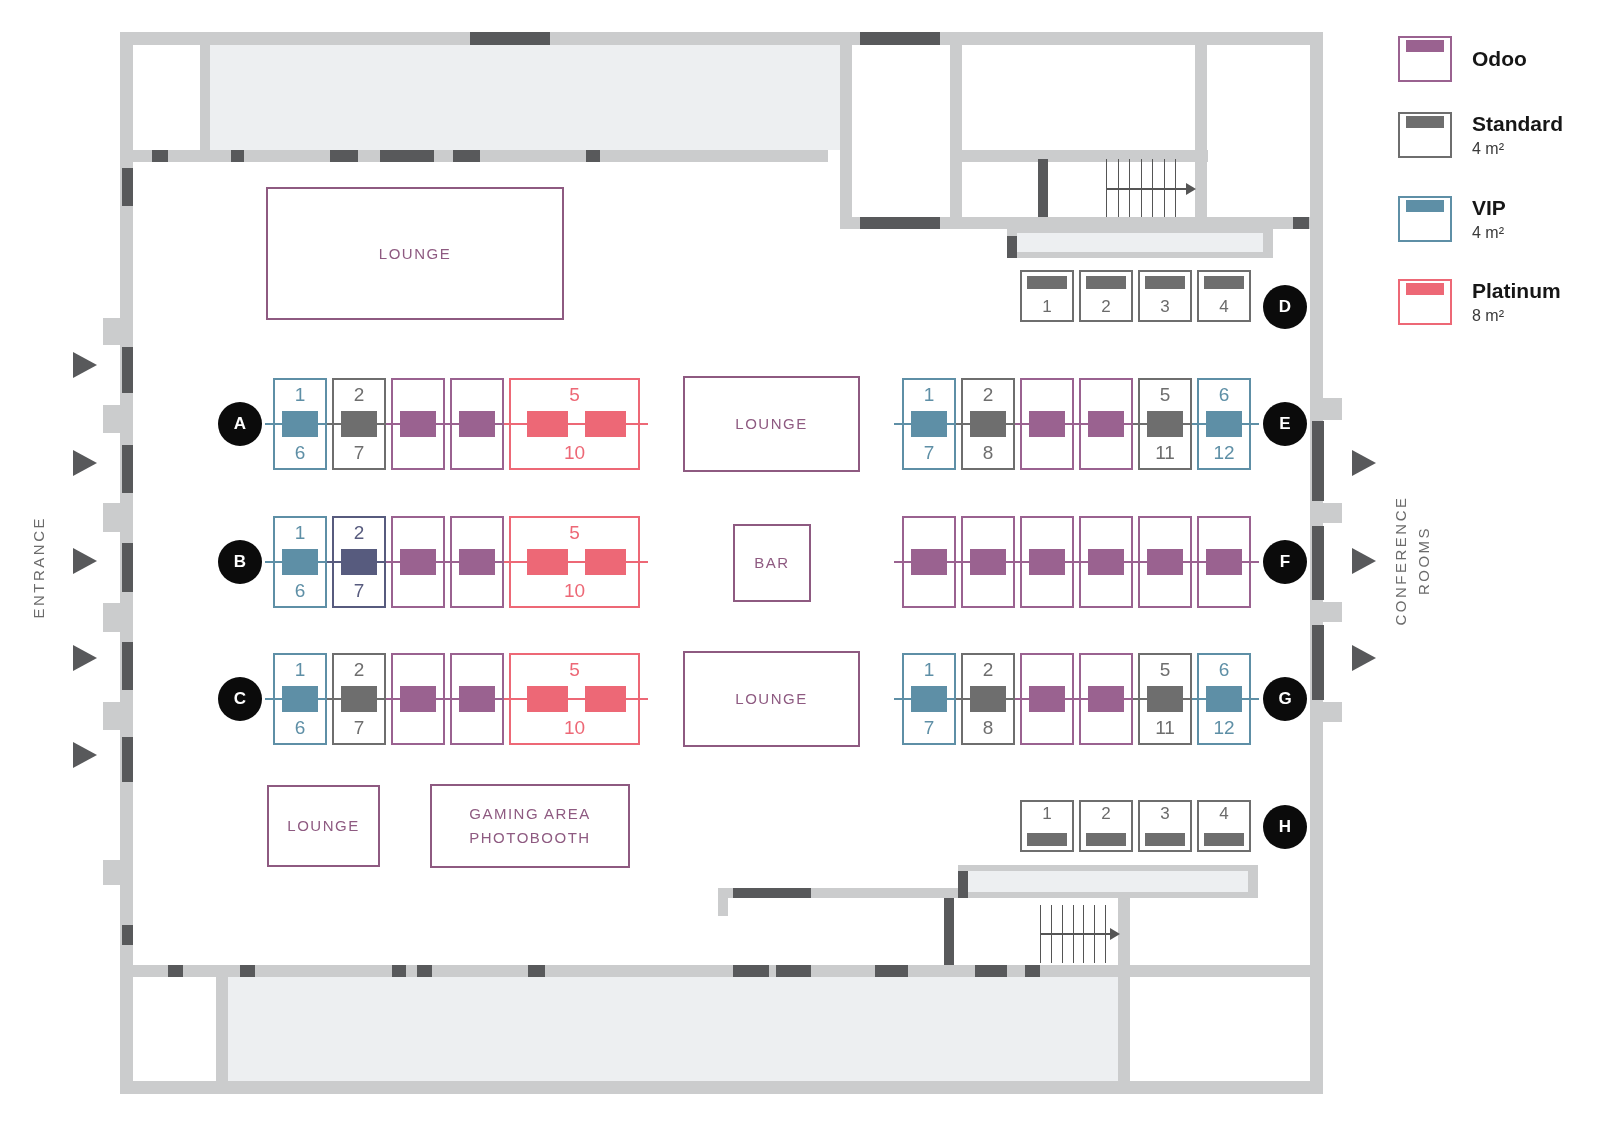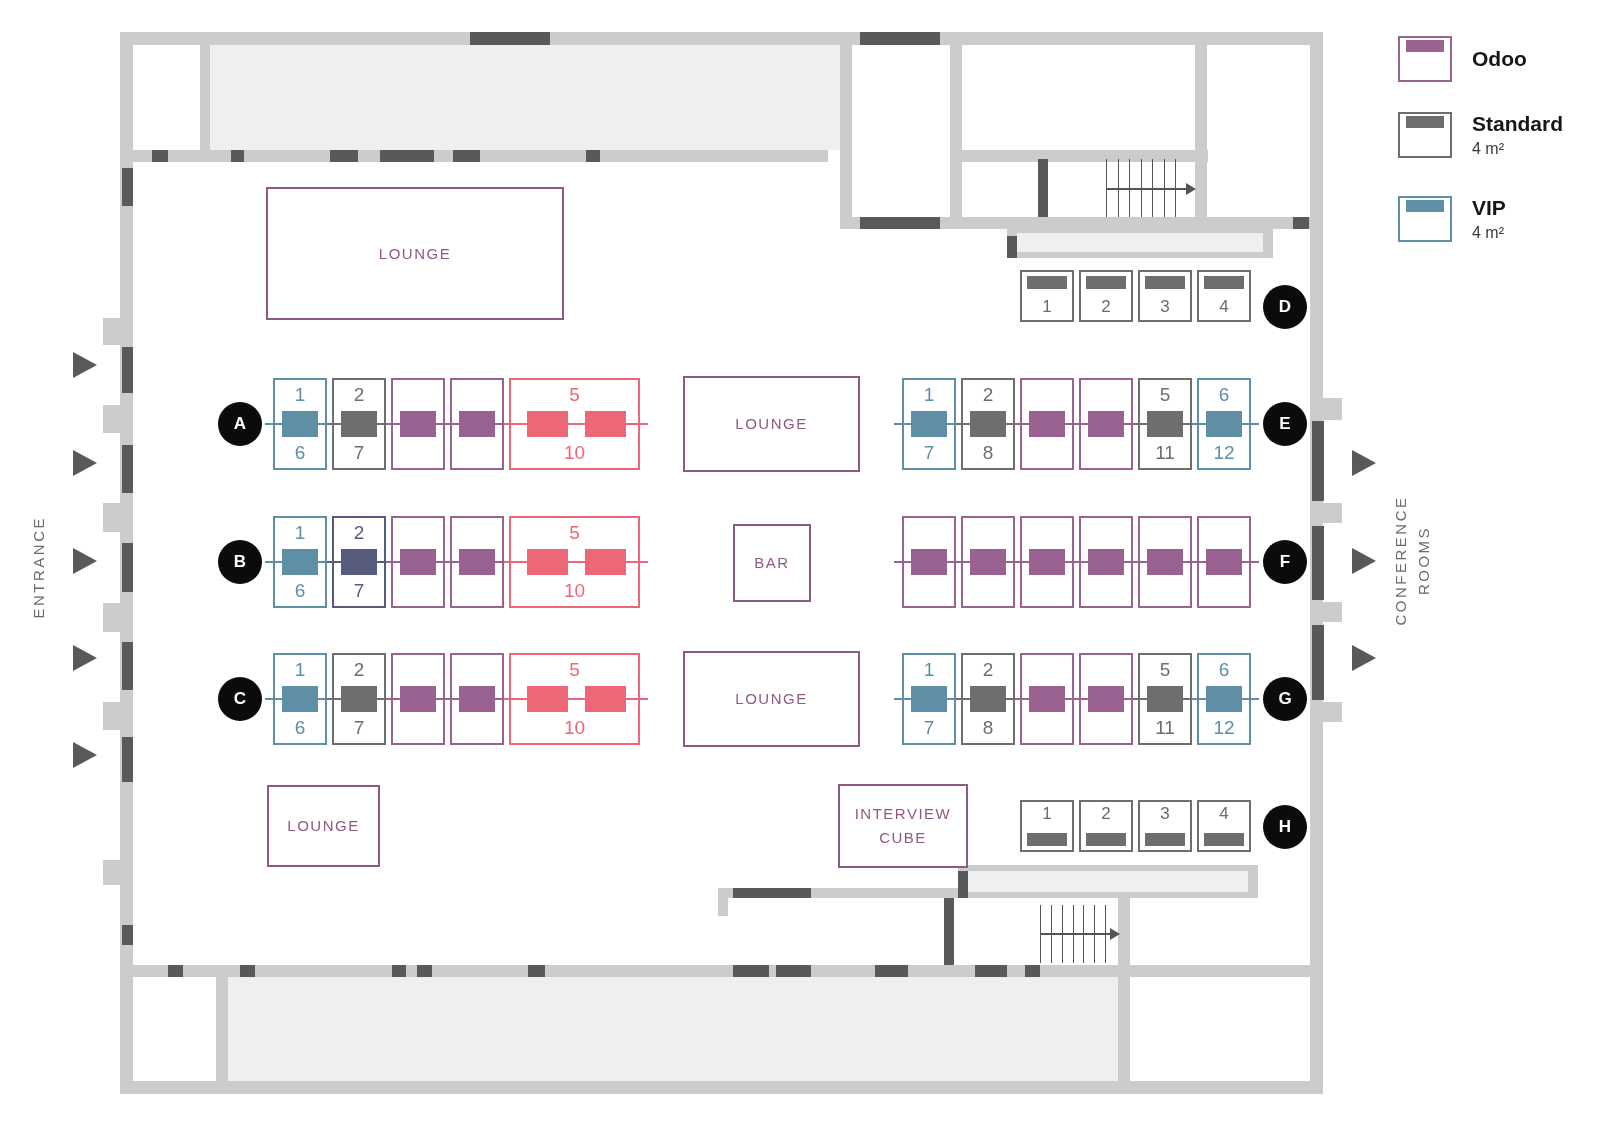--- a/index.html
+++ b/index.html
@@ -13,21 +13,21 @@
   .d{position:absolute;background:#58595b;}
   .tick{position:absolute;top:0;bottom:0;width:1px;background:#555;}
   .stair{position:absolute;}
   .aline{position:absolute;height:2px;background:#555;}
   .ahead{position:absolute;width:0;height:0;border-left:10px solid #555;
          border-top:6px solid transparent;border-bottom:6px solid transparent;}
   .tri{position:absolute;width:0;height:0;border-left:24px solid #58595b;
        border-top:13px solid transparent;border-bottom:13px solid transparent;}
   
   .room{position:absolute;border:2px solid #8e5a81;color:#8e5a81;display:flex;
-        align-items:center;justify-content:center;text-align:center;
+        align-items:center;justify-content:center;
         font-size:15px;letter-spacing:1.5px;line-height:1.6;white-space:pre-line;background:#fff;}
   
   .sidelabel{position:absolute;color:#6b6b6b;font-size:15px;letter-spacing:2.5px;
              text-align:center;white-space:pre-line;line-height:1.5;transform:rotate(-90deg);}
   
   .booth-row{position:absolute;}
   .booth{position:absolute;top:0;height:92px;width:54px;background:#fff;border:2px solid;}
   .booth .num{position:absolute;left:0;right:0;text-align:center;font-size:19px;}
   .num.top{top:4px;} .num.bot{bottom:4px;}
   .divline{position:absolute;left:0;right:0;top:50%;margin-top:-1px;height:2px;}
@@ -150,22 +150,22 @@
       <div class="tri" style="left: 1352px; top: 450px;"></div>
       <div class="tri" style="left: 1352px; top: 548px;"></div>
       <div class="tri" style="left: 1352px; top: 645px;"></div>
     </div>
 
   <div class="room" id="room-lounge-top" style="left:266px;top:187px;width:298px;height:133px">LOUNGE</div>
   <div class="room" id="room-lounge-mid-upper" style="left:683px;top:376px;width:177px;height:96px">LOUNGE</div>
   <div class="room" id="room-bar" style="left:733px;top:524px;width:78px;height:78px">BAR</div>
   <div class="room" id="room-lounge-mid-lower" style="left:683px;top:651px;width:177px;height:96px">LOUNGE</div>
   <div class="room" id="room-lounge-bottom" style="left:267px;top:785px;width:113px;height:82px">LOUNGE</div>
-  <div class="room" id="room-interview" style="left:838px;top:784px;width:130px;height:84px">INTERVIEW
-CUBE</div>
+  <div class="room" id="room-gaming" style="left:430px;top:784px;width:200px;height:84px">GAMING AREA
+PHOTOBOOTH</div>
 
   <div class="sidelabel" style="left:-61px;top:556px;width:200px">ENTRANCE</div>
   <div class="sidelabel" style="left:1302px;top:538px;width:220px">CONFERENCE
 ROOMS</div>
 
   <div class="booth-row" style="left:273px;top:378px;width:367px;height:92px">
       <div class="gstub" style="background: rgb(94, 143, 166); left: -8px; width: 8px;"></div>
       <div class="booth" style="left: 0px; width: 54px; border-color: rgb(94, 143, 166);">
         <div class="divline" style="background: rgb(94, 143, 166);"></div>
         <div class="bar" style="background: rgb(94, 143, 166);"></div>
@@ -449,13 +449,22 @@
   </div>
   <div class="lgitem" style="top:196px">
     <div class="lgicon" style="border-color: rgb(94, 143, 166);">
         <div class="lg-bar" style="background: rgb(94, 143, 166);"></div>
       </div>
     <div>
       <div class="lg-name">VIP</div>
       <div class="lg-size">4 m²</div>
     </div>
   </div>
+  <div class="lgitem" style="top:279px">
+    <div class="lgicon" style="border-color: rgb(237, 104, 118);">
+        <div class="lg-bar" style="background: rgb(237, 104, 118);"></div>
+      </div>
+    <div>
+      <div class="lg-name">Platinum</div>
+      <div class="lg-size">8 m²</div>
+    </div>
+  </div>
 </div>
 
 </body></html>

